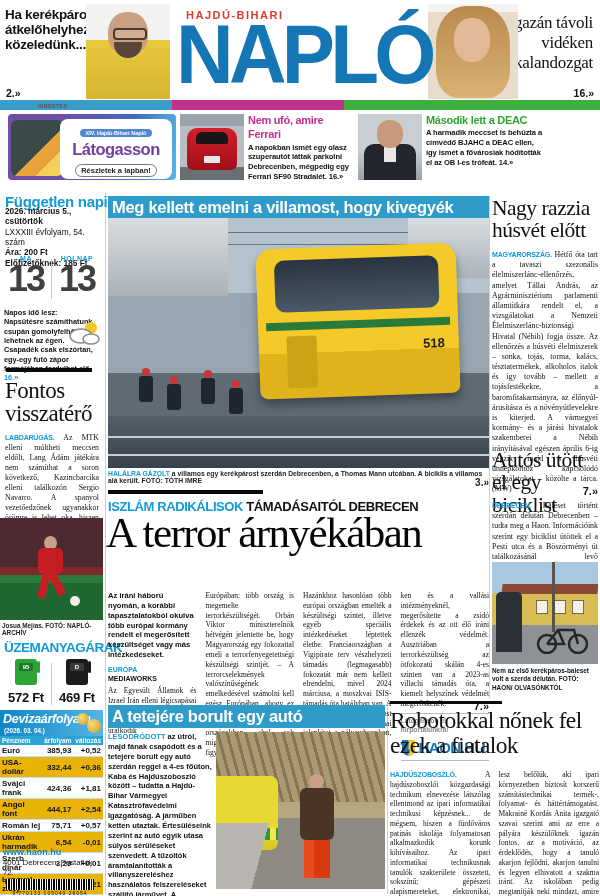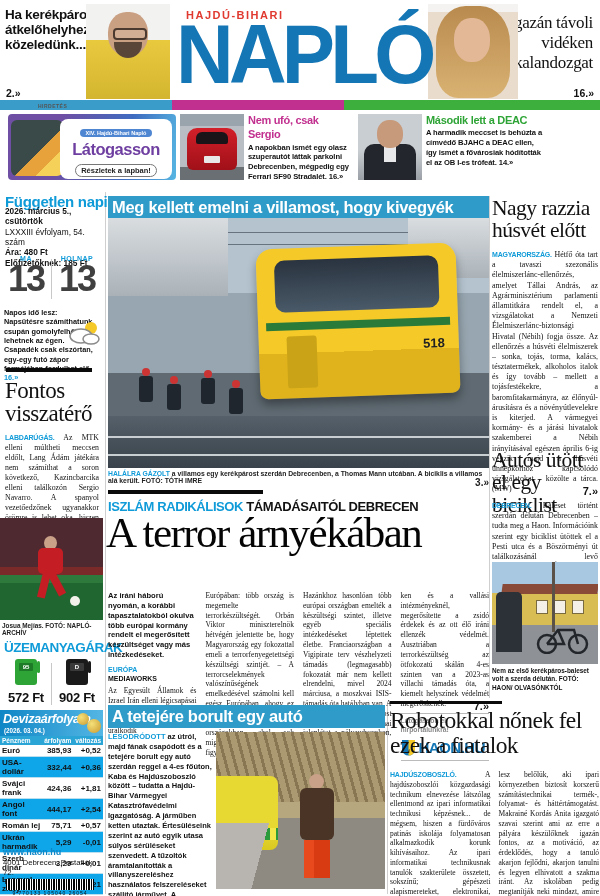--- a/index.html
+++ b/index.html
@@ -83,21 +83,21 @@
   .fprice{font-size:13px;font-weight:800;letter-spacing:-.3px;}
   .fuel .mid{position:absolute;left:49px;top:4px;width:1px;height:42px;background:#c8c8c8;}
   .dv-head{left:0;top:710px;width:103px;height:26px;background:linear-gradient(90deg,#0f86c6,#54b6e4);color:#fff;overflow:hidden;}
   .dv-title{position:absolute;left:3px;top:2px;font-size:12.5px;font-weight:800;font-style:italic;letter-spacing:-.3px;}
   .dv-date{position:absolute;left:4px;top:17px;font-size:6.3px;font-weight:bold;}
   .coin{position:absolute;border-radius:50%;background:radial-gradient(circle at 35% 35%,#f5e07a,#c9992c);}
   .dvt{left:0;top:736px;width:103px;border-collapse:collapse;font-size:8px;}
   .dvt th{background:#2ba4d6;color:#fff;font-size:6.5px;font-weight:bold;text-align:left;padding:1px 2px;}
   .dvt th.r,.dvt td.r{text-align:right;}
   .dvt td{font-weight:bold;padding:1px 2px;border-bottom:1px solid #bcdff0;}
-  .dvt tr.alt td{background:#0ea5e9;}
+  .dvt tr.alt td{background:#eab308;}
   .sb-web{left:3px;top:847px;font-size:9px;font-weight:800;color:#0f86c6;}
   .sb-addr{left:3px;top:858px;width:100px;font-size:7.8px;line-height:1.25;}
   .barcode{left:6px;top:879px;width:88px;height:11px;
     background:repeating-linear-gradient(90deg,#000 0 1px,#fff 1px 2px,#000 2px 4px,#fff 4px 5px);}
   .bc-num{left:6px;top:890px;width:88px;font-size:5px;letter-spacing:1px;text-align:center;}
   
   .banner{background:#2e9bc8;color:#fff;font-weight:800;letter-spacing:-.3px;}
   .banner1{left:108px;top:196px;width:381px;height:22px;font-size:16.5px;line-height:22px;padding-left:4px;box-sizing:border-box;}
   .ph-tram{left:108px;top:218px;width:381px;height:250px;overflow:hidden;
     background:linear-gradient(180deg,#b4c3ce 0 30%,#97a6b0 30% 62%,#5f6a72 62% 100%);}
@@ -197,21 +197,21 @@
       <span class="cta">Részletek a lapban!</span>
     </div>
   </div>
 
   <div class="abs tease-ph ph-ferrari">
     <div class="carbody"></div>
     <div class="rw"></div>
     <div class="plate"></div>
   </div>
   <div class="abs tease-tx" style="left:248px;width:104px;">
-    <div class="t-ttl magenta">Nem ufó, csak Sergio</div>
+    <div class="t-ttl magenta">Nem ufó, amire Ferrari</div>
     <span>A napokban ismét egy olasz szuperautót láttak parkolni Debrecenben, mégpedig egy Ferrari SF90 Stradalét.</span>
     <span class="b">16.»</span>
   </div>
 
   <div class="abs tease-ph ph-deac">
     <div class="suit"></div>
     <div class="shirt"></div>
     <div class="head2"></div>
   </div>
   <div class="abs tease-tx" style="left:426px;width:120px;">
@@ -221,21 +221,21 @@
   </div>
 
   <div class="abs vrule" style="left:105px;top:192px;height:702px;"></div>
   <div class="abs vrule" style="left:489px;top:196px;height:502px;"></div>
   <div class="abs vrule" style="left:387px;top:705px;height:189px;"></div>
 
   <div class="abs sb-tag">Független napilap</div>
   <div class="abs sb-pub">
     <div class="b">2026. március 5., csütörtök</div>
     <div>LXXXIII évfolyam, 54. szám</div>
-    <div class="b">Ára: 480 Ft</div>
+    <div class="b">Ára: 200 Ft</div>
     <div class="b">Előfizetőknek: 185 Ft</div>
   </div>
 
   <div class="abs wx">
     <div class="cell" style="left:0;">
       <div class="lab">MA</div>
       <div class="tmp">13</div>
     </div>
     <div class="mid"></div>
     <div class="cell" style="left:51px;">
@@ -278,21 +278,21 @@
         <span class="noz"></span>
       </span>
       <div class="fprice">572 Ft</div>
     </div>
     <div class="mid"></div>
     <div class="fcell" style="left:51px;">
       <span class="pump" style="background:#1a1a1a;">
         <span class="scr" style="background:#3a3a3a;">D</span>
         <span class="noz"></span>
       </span>
-      <div class="fprice">902 Ft</div>
+      <div class="fprice">469 Ft</div>
     </div>
   </div>
 
   <div class="abs dv-head">
     <span class="dv-title">Devizaárfolyam</span>
     <span class="dv-date">(2026. 03. 04.)</span>
     <span class="coin" style="right:14px;top:3px;width:12px;height:12px;"></span>
     <span class="coin" style="right:2px;top:9px;width:14px;height:14px;"></span>
   </div>
   <table class="abs dvt">
@@ -324,21 +324,21 @@
           <td class="r">444,17</td>
           <td class="r">+2,54</td>
         </tr>
       <tr>
           <td>Román lej</td>
           <td class="r">75,71</td>
           <td class="r">+0,57</td>
         </tr>
       <tr class="alt">
           <td>Ukrán harmadik</td>
-          <td class="r">5,29</td>
+          <td class="r">6,54</td>
           <td class="r">-0,01</td>
         </tr>
       <tr>
           <td>Szerb dinár</td>
           <td class="r">3,29</td>
           <td class="r">+0,01</td>
         </tr>
       <tr class="alt">
           <td>Lengyel zloty</td>
           <td class="r">90,40</td>

